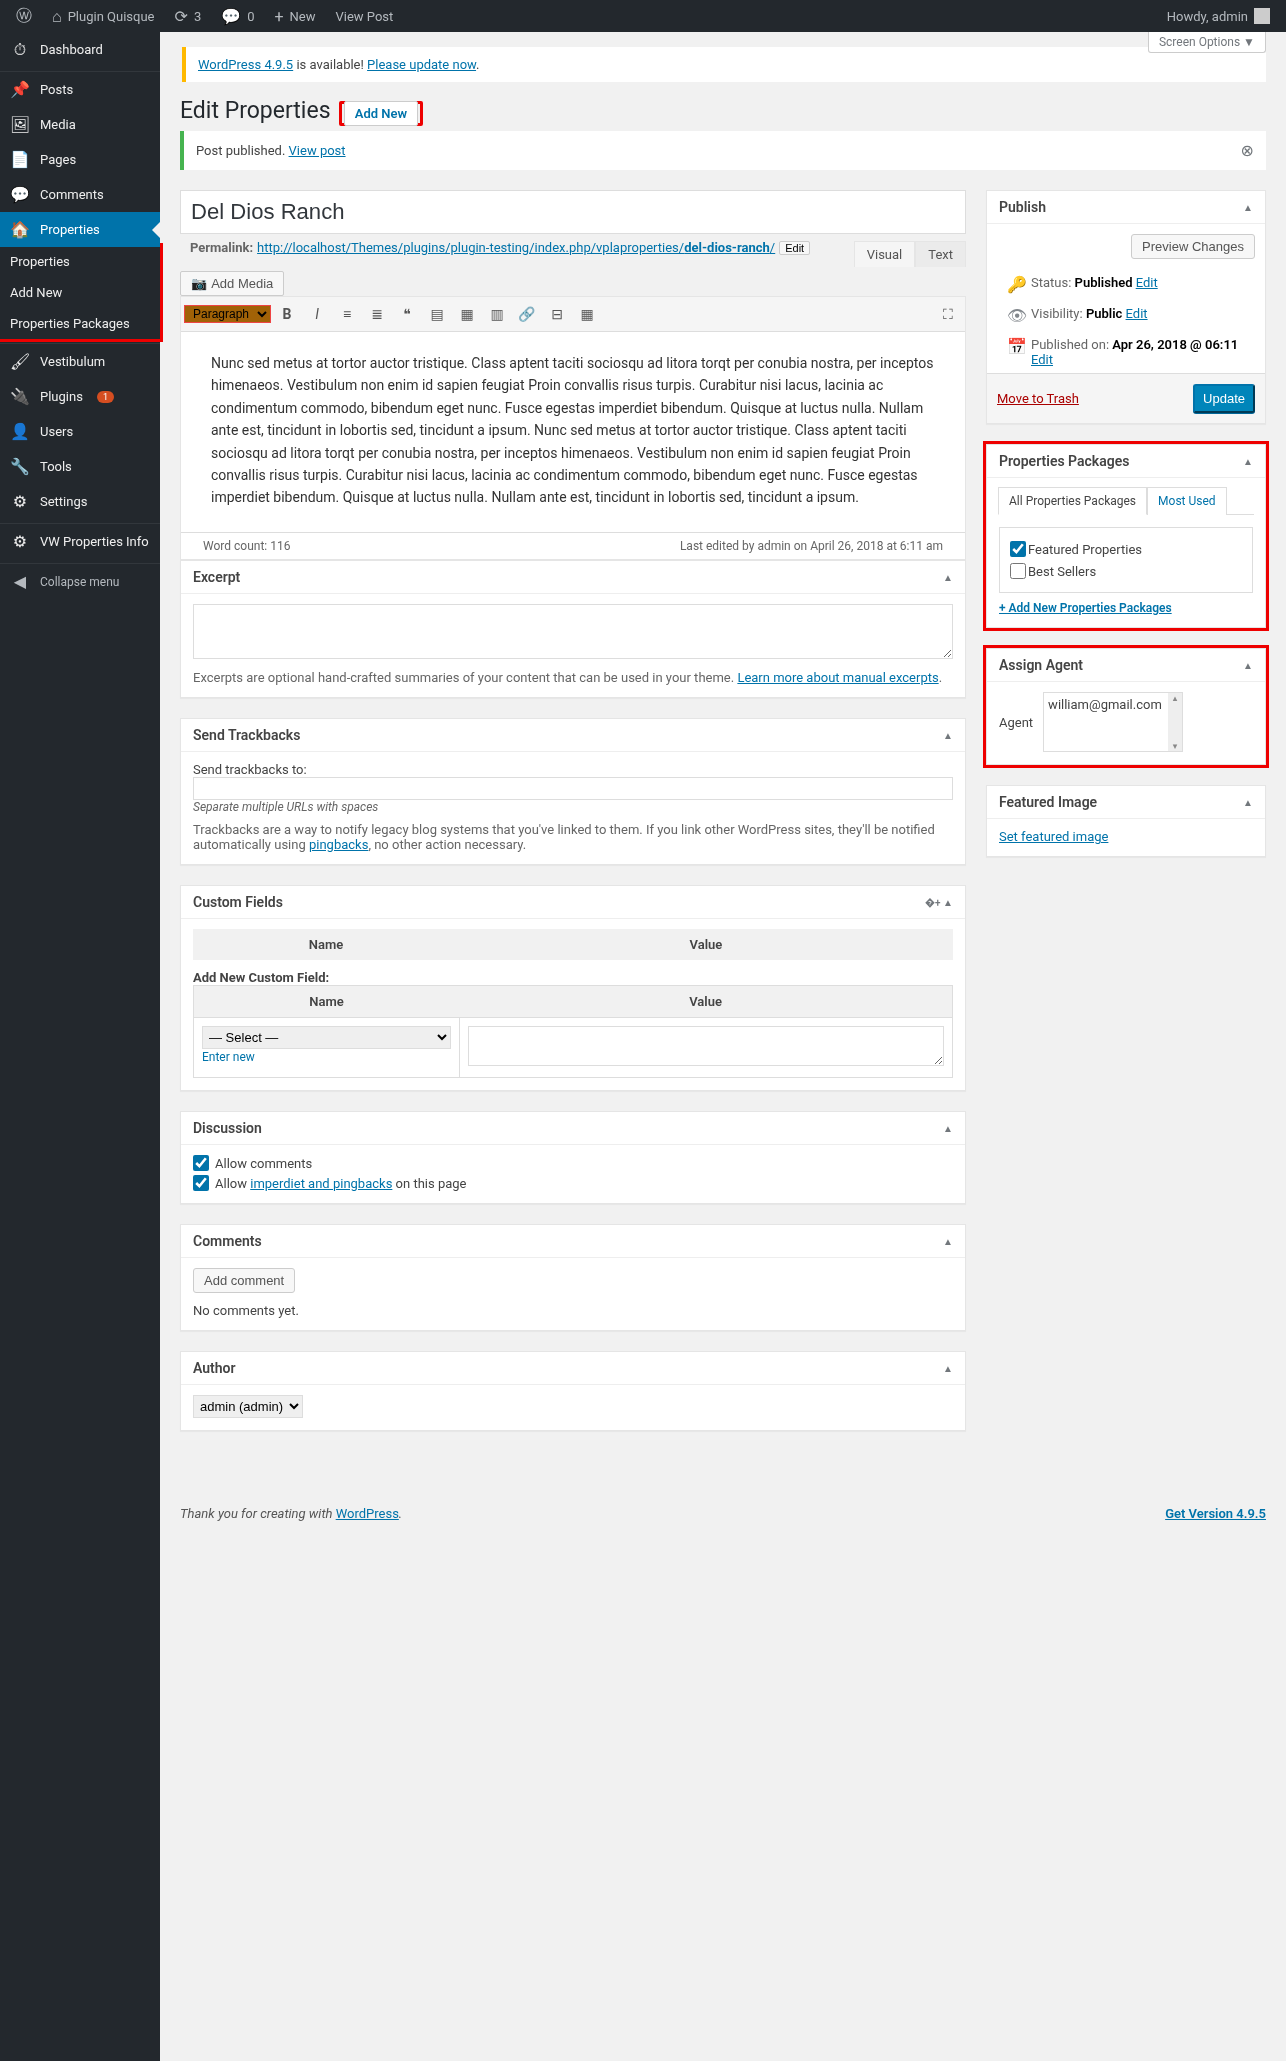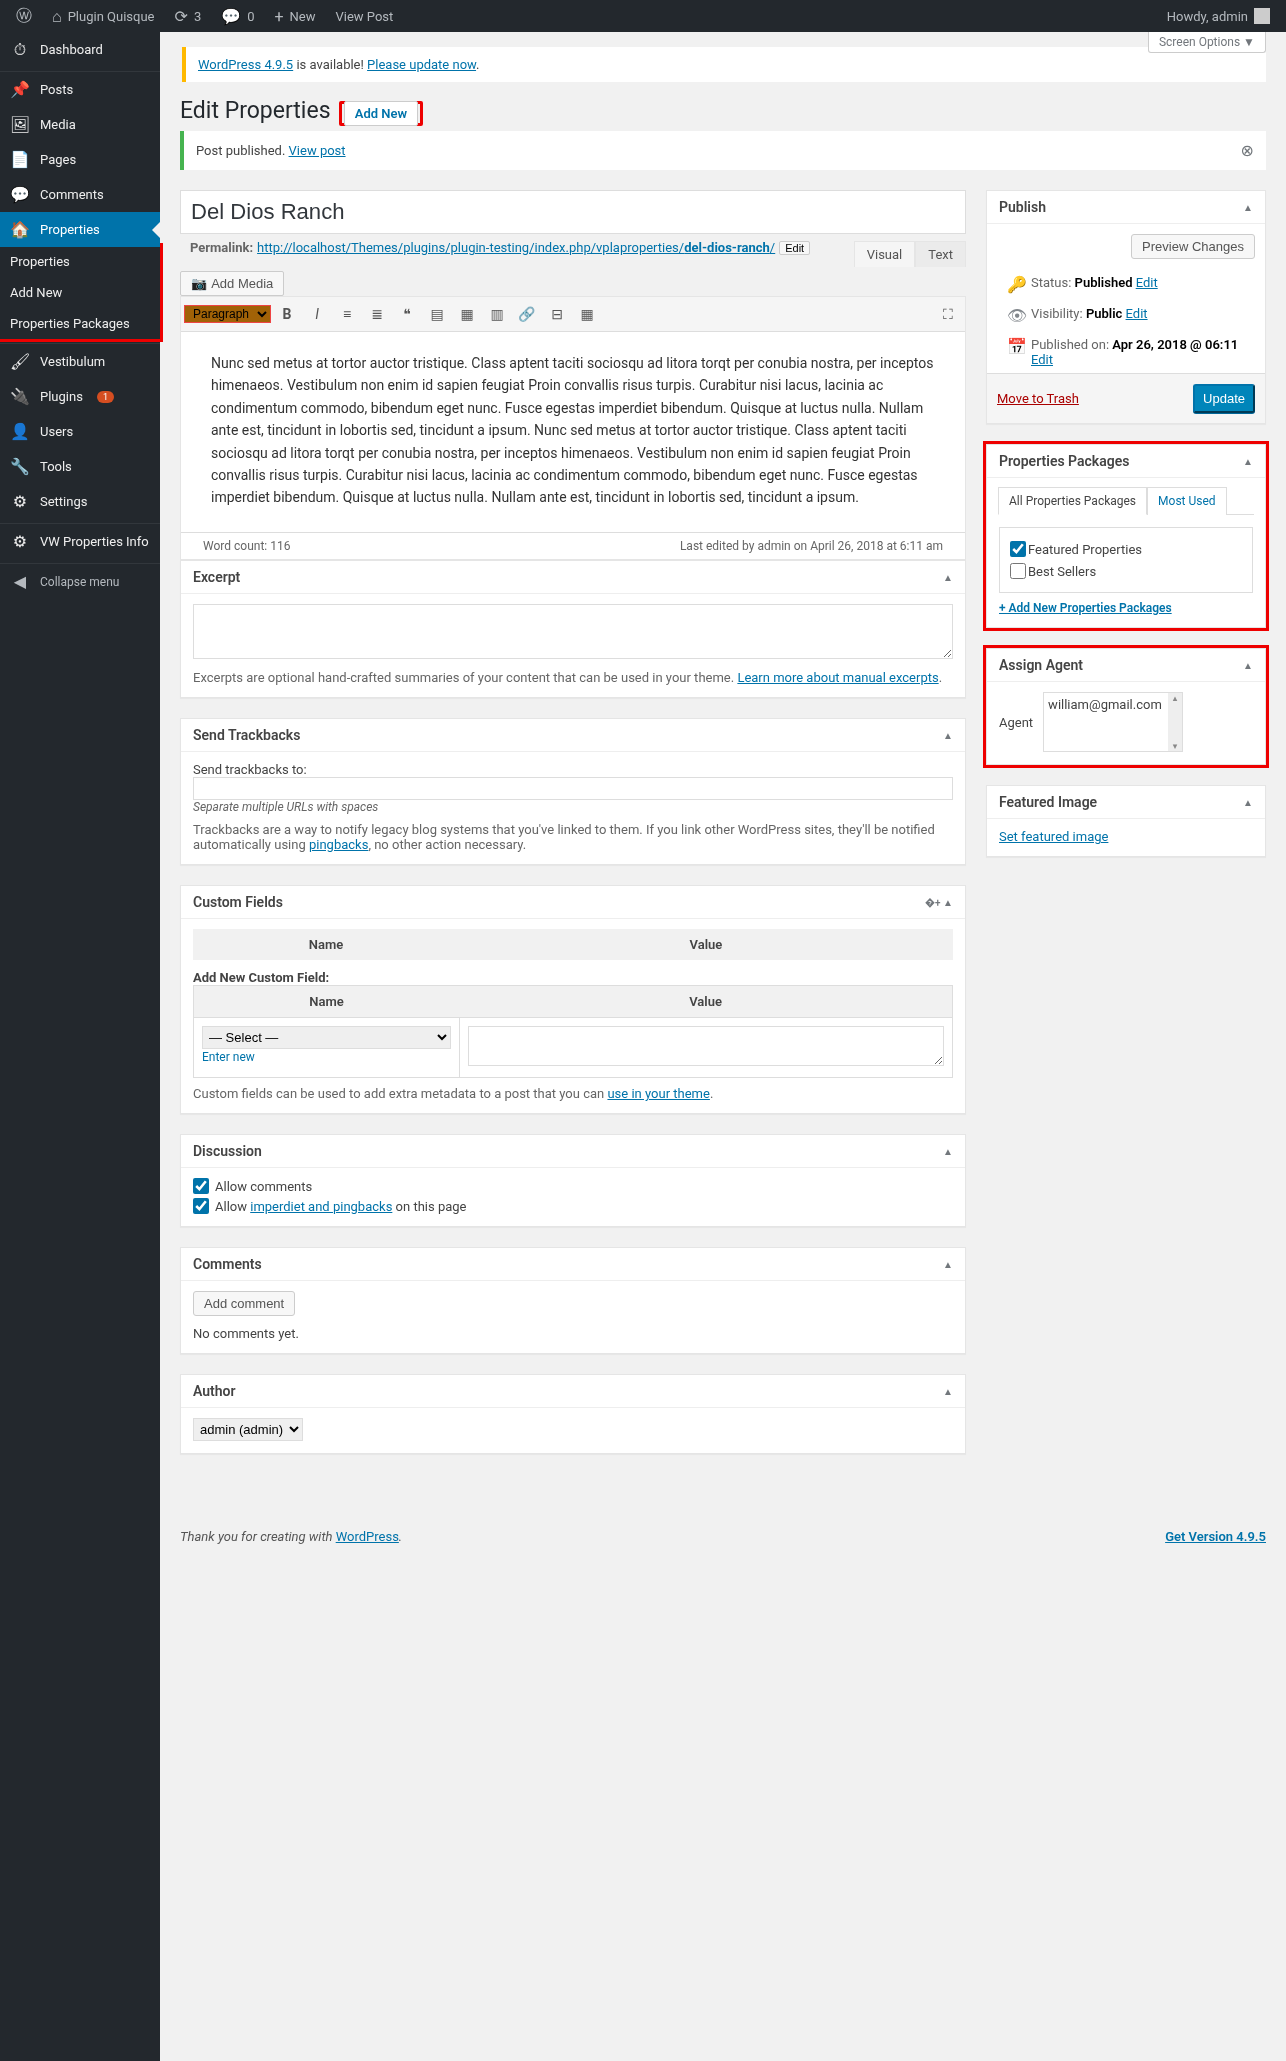--- a/index.html
+++ b/index.html
@@ -325,21 +325,20 @@
               <tbody>
                   <tr>
                 <td>
                   <select class="widefat" style="width:100%"><option>— Select —</option></select>
                   <a href="#" style="font-size:12px">Enter new</a>
                 </td>
                 <td><textarea class="widefat" rows="2" style=""></textarea></td>
               </tr>
               </tbody>
             </table>
-            <p class="description"><span>Custom fields can be used to add extra metadata to a post that you can </span><a href="#" style="text-decoration: underline">use in your theme</a><span>.</span></p>
           </div>
         </div>
 
         <div class="postbox">
           <h2>
               <span>Discussion</span>
               <span class="toggle-indicator">▲</span>
             </h2>
           <div class="inside">
             <label style="display:flex;align-items:center;gap:6px">

